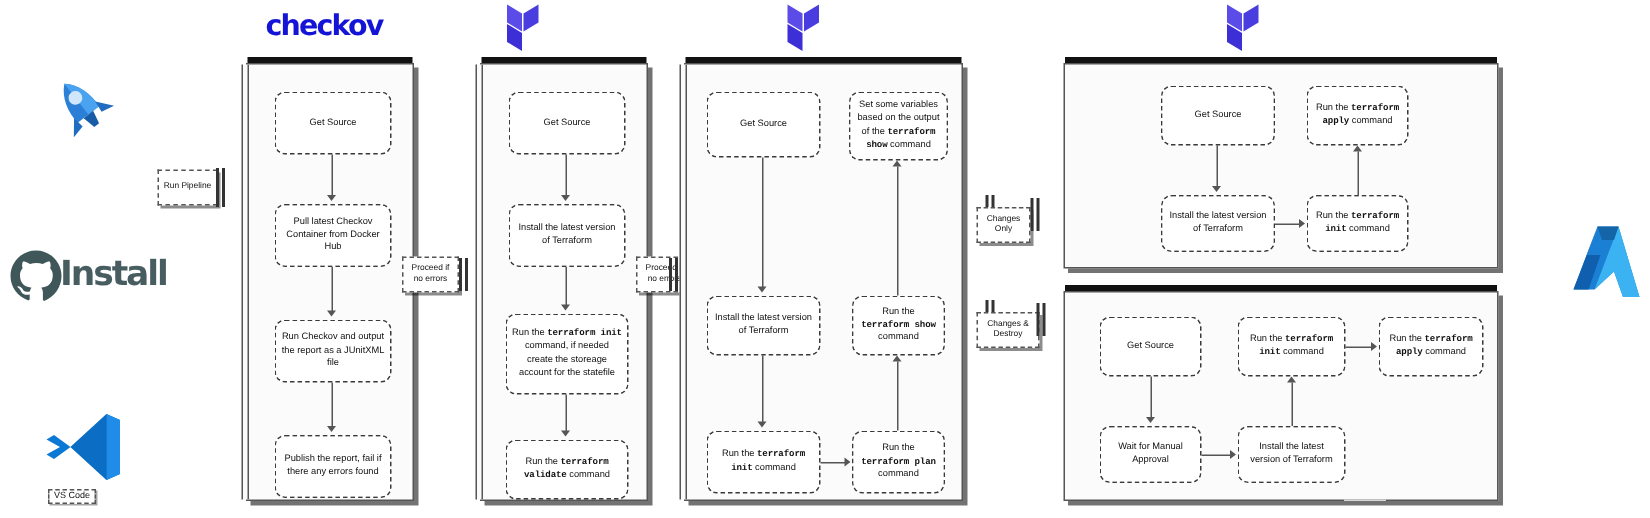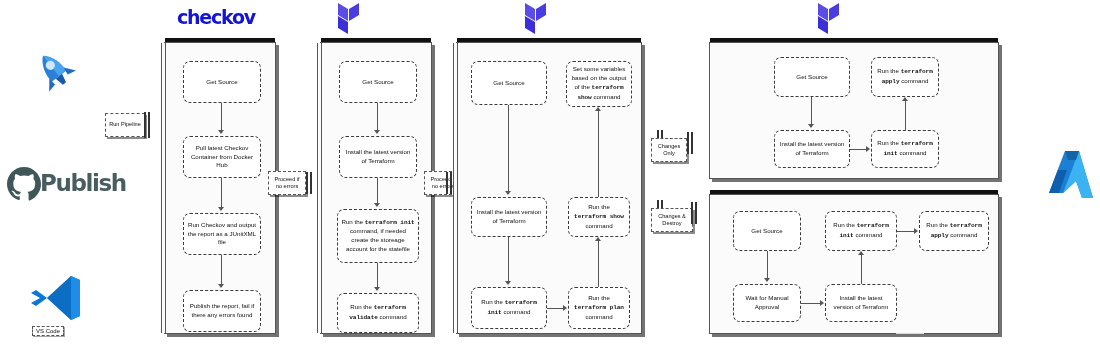--- a/index.html
+++ b/index.html
@@ -115,21 +115,21 @@
         <path d="M35 30 L43 40 L34 38 Z" fill="#1f6cc0"></path>
         <path d="M22 34 L30 34 L28 43 L24 43 Z" fill="#185ca8"></path>
       </g>
     </svg>
   </div>
 
   <div class="logo" style="left:4px;top:160px;width:120px;height:46px;">
     <svg width="40" height="40" viewBox="0 0 40 40" style="position:absolute;left:0;top:4px;opacity:.85;">
       <path fill="#1f3a3d" d="M20 3C10.6 3 3 10.6 3 20c0 7.5 4.9 13.9 11.6 16.1.8.2 1.2-.4 1.2-.8v-3c-4.7 1-5.7-2-5.7-2-.8-2-1.9-2.5-1.9-2.5-1.6-1.1.1-1 .1-1 1.7.1 2.7 1.8 2.7 1.8 1.5 2.6 4 1.9 5 1.5.2-1.1.6-1.9 1.1-2.3-3.8-.4-7.8-1.9-7.8-8.4 0-1.9.7-3.4 1.8-4.6-.2-.4-.8-2.2.2-4.5 0 0 1.4-.5 4.7 1.7a16 16 0 0 1 8.5 0c3.3-2.2 4.7-1.7 4.7-1.7 1 2.3.4 4.1.2 4.5 1.1 1.2 1.8 2.7 1.8 4.6 0 6.5-4 8-7.8 8.4.6.5 1.2 1.6 1.2 3.2v4.7c0 .5.3 1 1.2.8C32.1 33.9 37 27.5 37 20c0-9.4-7.6-17-17-17z"></path>
     </svg>
-    <span class="gh-word" style="position:absolute;left:36px;top:10px;">Publish</span>
+    <span class="gh-word" style="position:absolute;left:36px;top:10px;">Install</span>
   </div>
 
   <div class="logo" style="left:28px;top:272px;width:56px;height:52px;">
     <svg width="56" height="52" viewBox="0 0 56 52">
       <path fill="#0a78d4" d="M43 4 L19 26 L8 18 L3 21 L12 26 L3 31 L8 34 L19 26 L43 48 L52 44 L52 8 Z"></path>
       <path fill="#1f8ce8" d="M43 4 L52 8 L52 44 L43 48 Z"></path>
       <path fill="#0d64b4" d="M19 26 L43 4 L43 48 Z" opacity=".55"></path>
     </svg>
   </div>
   <div class="vscode-label" style="left:32px;top:326px;">VS Code</div>

